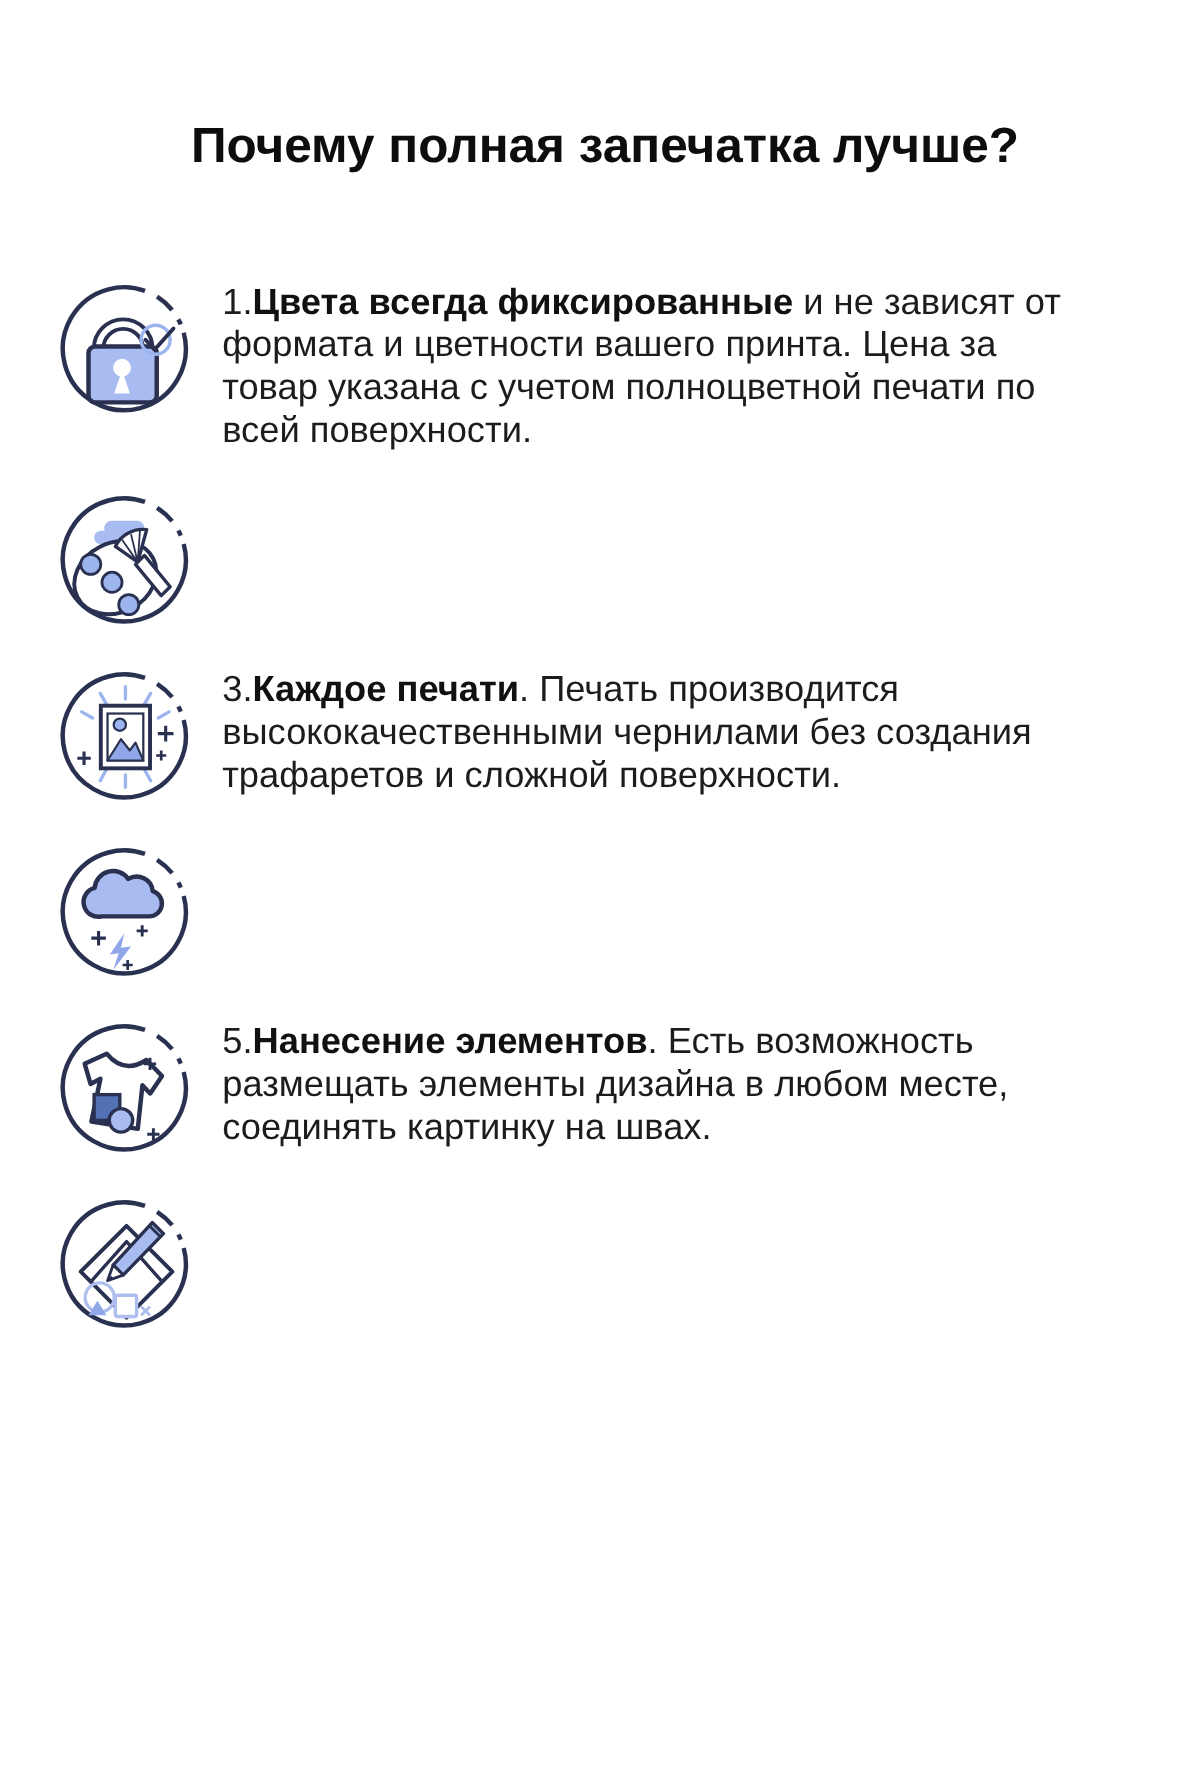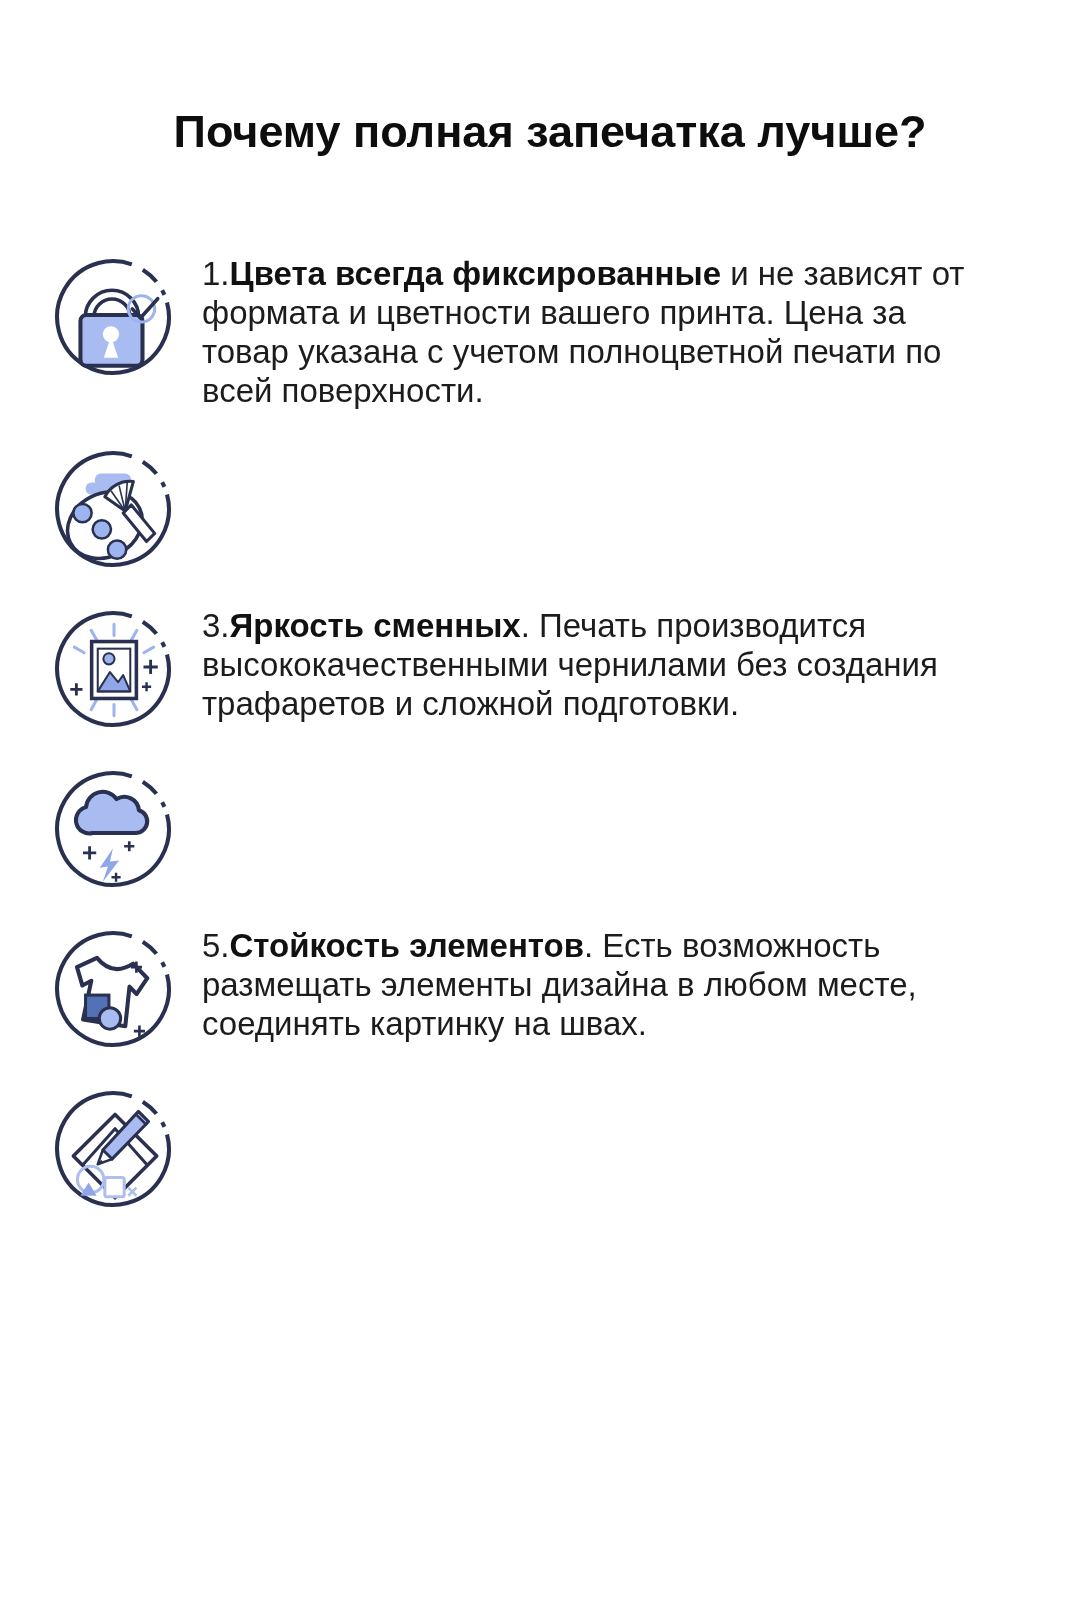--- a/index.html
+++ b/index.html
@@ -80,21 +80,21 @@
           <path d="M78 90 L83.5 100 M61 95 L61 106 M44 90 L38.5 100 M31.6 44 L22 38.5 M44 31.6 L38.5 22 M61 27 L61 16 M78 31.6 L83.5 22 M90.4 44 L100 38.5" stroke="#9db5ee" stroke-width="3" stroke-linecap="round" fill="none"></path>
           <rect x="39" y="33" width="44" height="56" fill="#ffffff" stroke="#2a3150" stroke-width="3.5"></rect>
           <rect x="45" y="40" width="32" height="42" fill="none" stroke="#2a3150" stroke-width="2"></rect>
           <circle cx="56" cy="50" r="5.5" fill="#9db5ee" stroke="#2a3150" stroke-width="2"></circle>
           <path d="M45 82 L57 63 L65 73 L70 66 L77 82 Z" fill="#8fa7e8" stroke="#2a3150" stroke-width="2" stroke-linejoin="round"></path>
           <path d="M24 74 v12 M18 80 h12" stroke="#2a3150" stroke-width="2.8" fill="none"></path>
           <path d="M97 51 v14 M90 58 h14" stroke="#2a3150" stroke-width="2.8" fill="none"></path>
           <path d="M93 73 v9 M88.5 77.5 h9" stroke="#2a3150" stroke-width="2.4" fill="none"></path>
         </svg>
       </div>
-      <p class="benefit-text"><span>3.</span><b>Яркость сменных</b><span>. Печать производится высококачественными чернилами без создания трафаретов и сложной подготовки.</span></p>
+      <p class="benefit-text"><span>3.</span><b>Каждое печати</b><span>. Печать производится высококачественными чернилами без создания трафаретов и сложной поверхности.</span></p>
     </div>
 
     <div class="benefit">
       <div class="icon-wrap">
         <svg viewBox="0 0 120 120">
           <circle cx="60" cy="60" r="55" fill="#ffffff" stroke="#2a3150" stroke-width="4" stroke-dasharray="292 12 18 10 5 8.6" transform="rotate(-15 60 60)"></circle>
           <path d="M40 64 H82 A11.5 11.5 0 0 0 85.5 41.5 A14.5 14.5 0 0 0 63.5 30.5 A16.5 16.5 0 0 0 33.5 38.5 A12.5 12.5 0 0 0 40 64 Z" fill="#a9bcf2" stroke="#2a3150" stroke-width="4" stroke-linejoin="round"></path>
           <path d="M37 77 v13 M30.5 83.5 h13" stroke="#2a3150" stroke-width="2.8" fill="none"></path>
           <path d="M76 72 v10 M71 77 h10" stroke="#2a3150" stroke-width="2.6" fill="none"></path>
           <path d="M63 103 v9 M58.5 107.5 h9" stroke="#2a3150" stroke-width="2.4" fill="none"></path>
@@ -109,21 +109,21 @@
           <circle cx="60" cy="60" r="55" fill="#ffffff" stroke="#2a3150" stroke-width="4" stroke-dasharray="292 12 18 10 5 8.6" transform="rotate(-15 60 60)"></circle>
           <g transform="rotate(9 58 64)">
             <path d="M39 32 Q57 48 75 32 L91 44 L83 61 L75 55 L77 94 L35 94 L37 55 L29 61 L21 44 Z" fill="#ffffff" stroke="#2a3150" stroke-width="4" stroke-linejoin="round"></path>
           </g>
           <rect x="33" y="66" width="23" height="23" fill="#5372b5" stroke="#2a3150" stroke-width="3"></rect>
           <circle cx="57" cy="89" r="10.5" fill="#a9bcf2" stroke="#2a3150" stroke-width="3"></circle>
           <path d="M83 33 v11 M77.5 38.5 h11" stroke="#2a3150" stroke-width="2.6" fill="none"></path>
           <path d="M86 96 v11 M80.5 101.5 h11" stroke="#2a3150" stroke-width="2.6" fill="none"></path>
         </svg>
       </div>
-      <p class="benefit-text"><span>5.</span><b>Стойкость элементов</b><span>. Есть возможность размещать элементы дизайна в любом месте, соединять картинку на швах.</span></p>
+      <p class="benefit-text"><span>5.</span><b>Нанесение элементов</b><span>. Есть возможность размещать элементы дизайна в любом месте, соединять картинку на швах.</span></p>
     </div>
 
     <div class="benefit">
       <div class="icon-wrap">
         <svg viewBox="0 0 120 120">
           <circle cx="60" cy="60" r="55" fill="#ffffff" stroke="#2a3150" stroke-width="4" stroke-dasharray="292 12 18 10 5 8.6" transform="rotate(-15 60 60)"></circle>
           <path d="M62 26 L103 67 L62 108 L21 67 Z" fill="#ffffff" stroke="#2a3150" stroke-width="3.5" stroke-linejoin="round"></path>
           <path d="M30 76 L62 40 L93 75" fill="none" stroke="#2a3150" stroke-width="3" stroke-linejoin="round"></path>
           <circle cx="38" cy="90" r="13" fill="none" stroke="#aebfee" stroke-width="3"></circle>
           <rect x="52" y="88" width="19" height="19" rx="2" fill="#ffffff" stroke="#aebfee" stroke-width="3"></rect>

